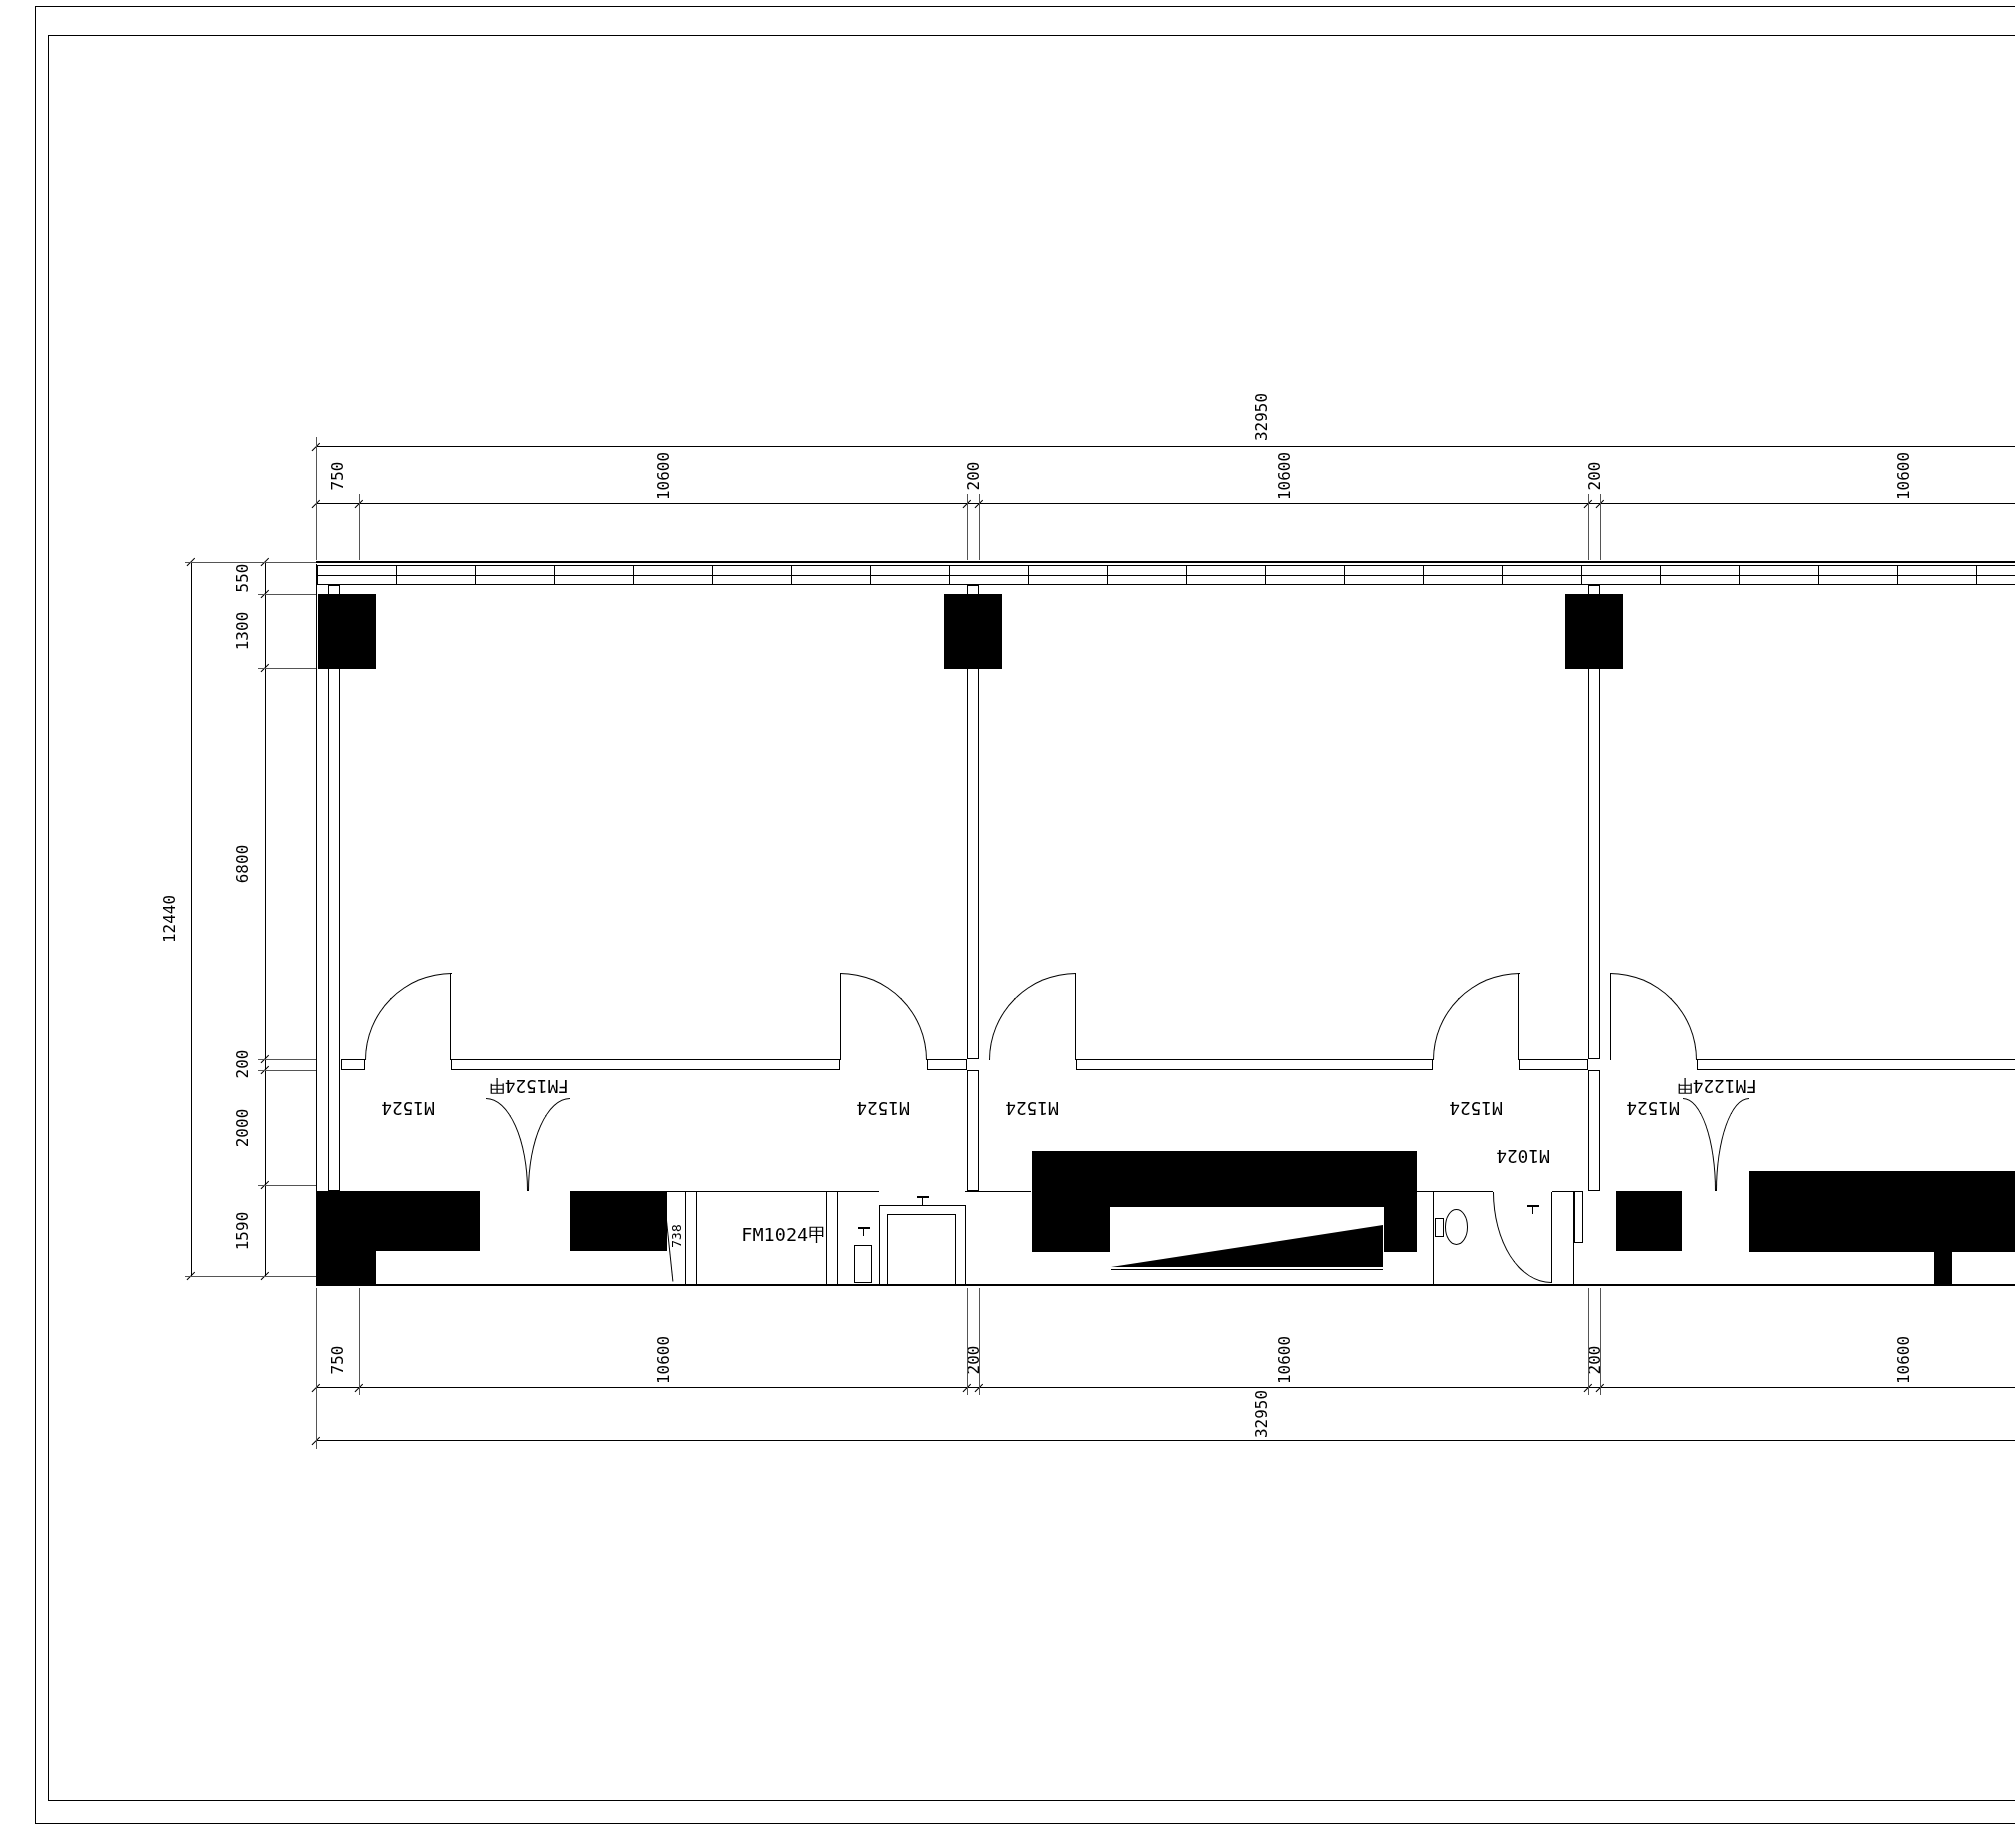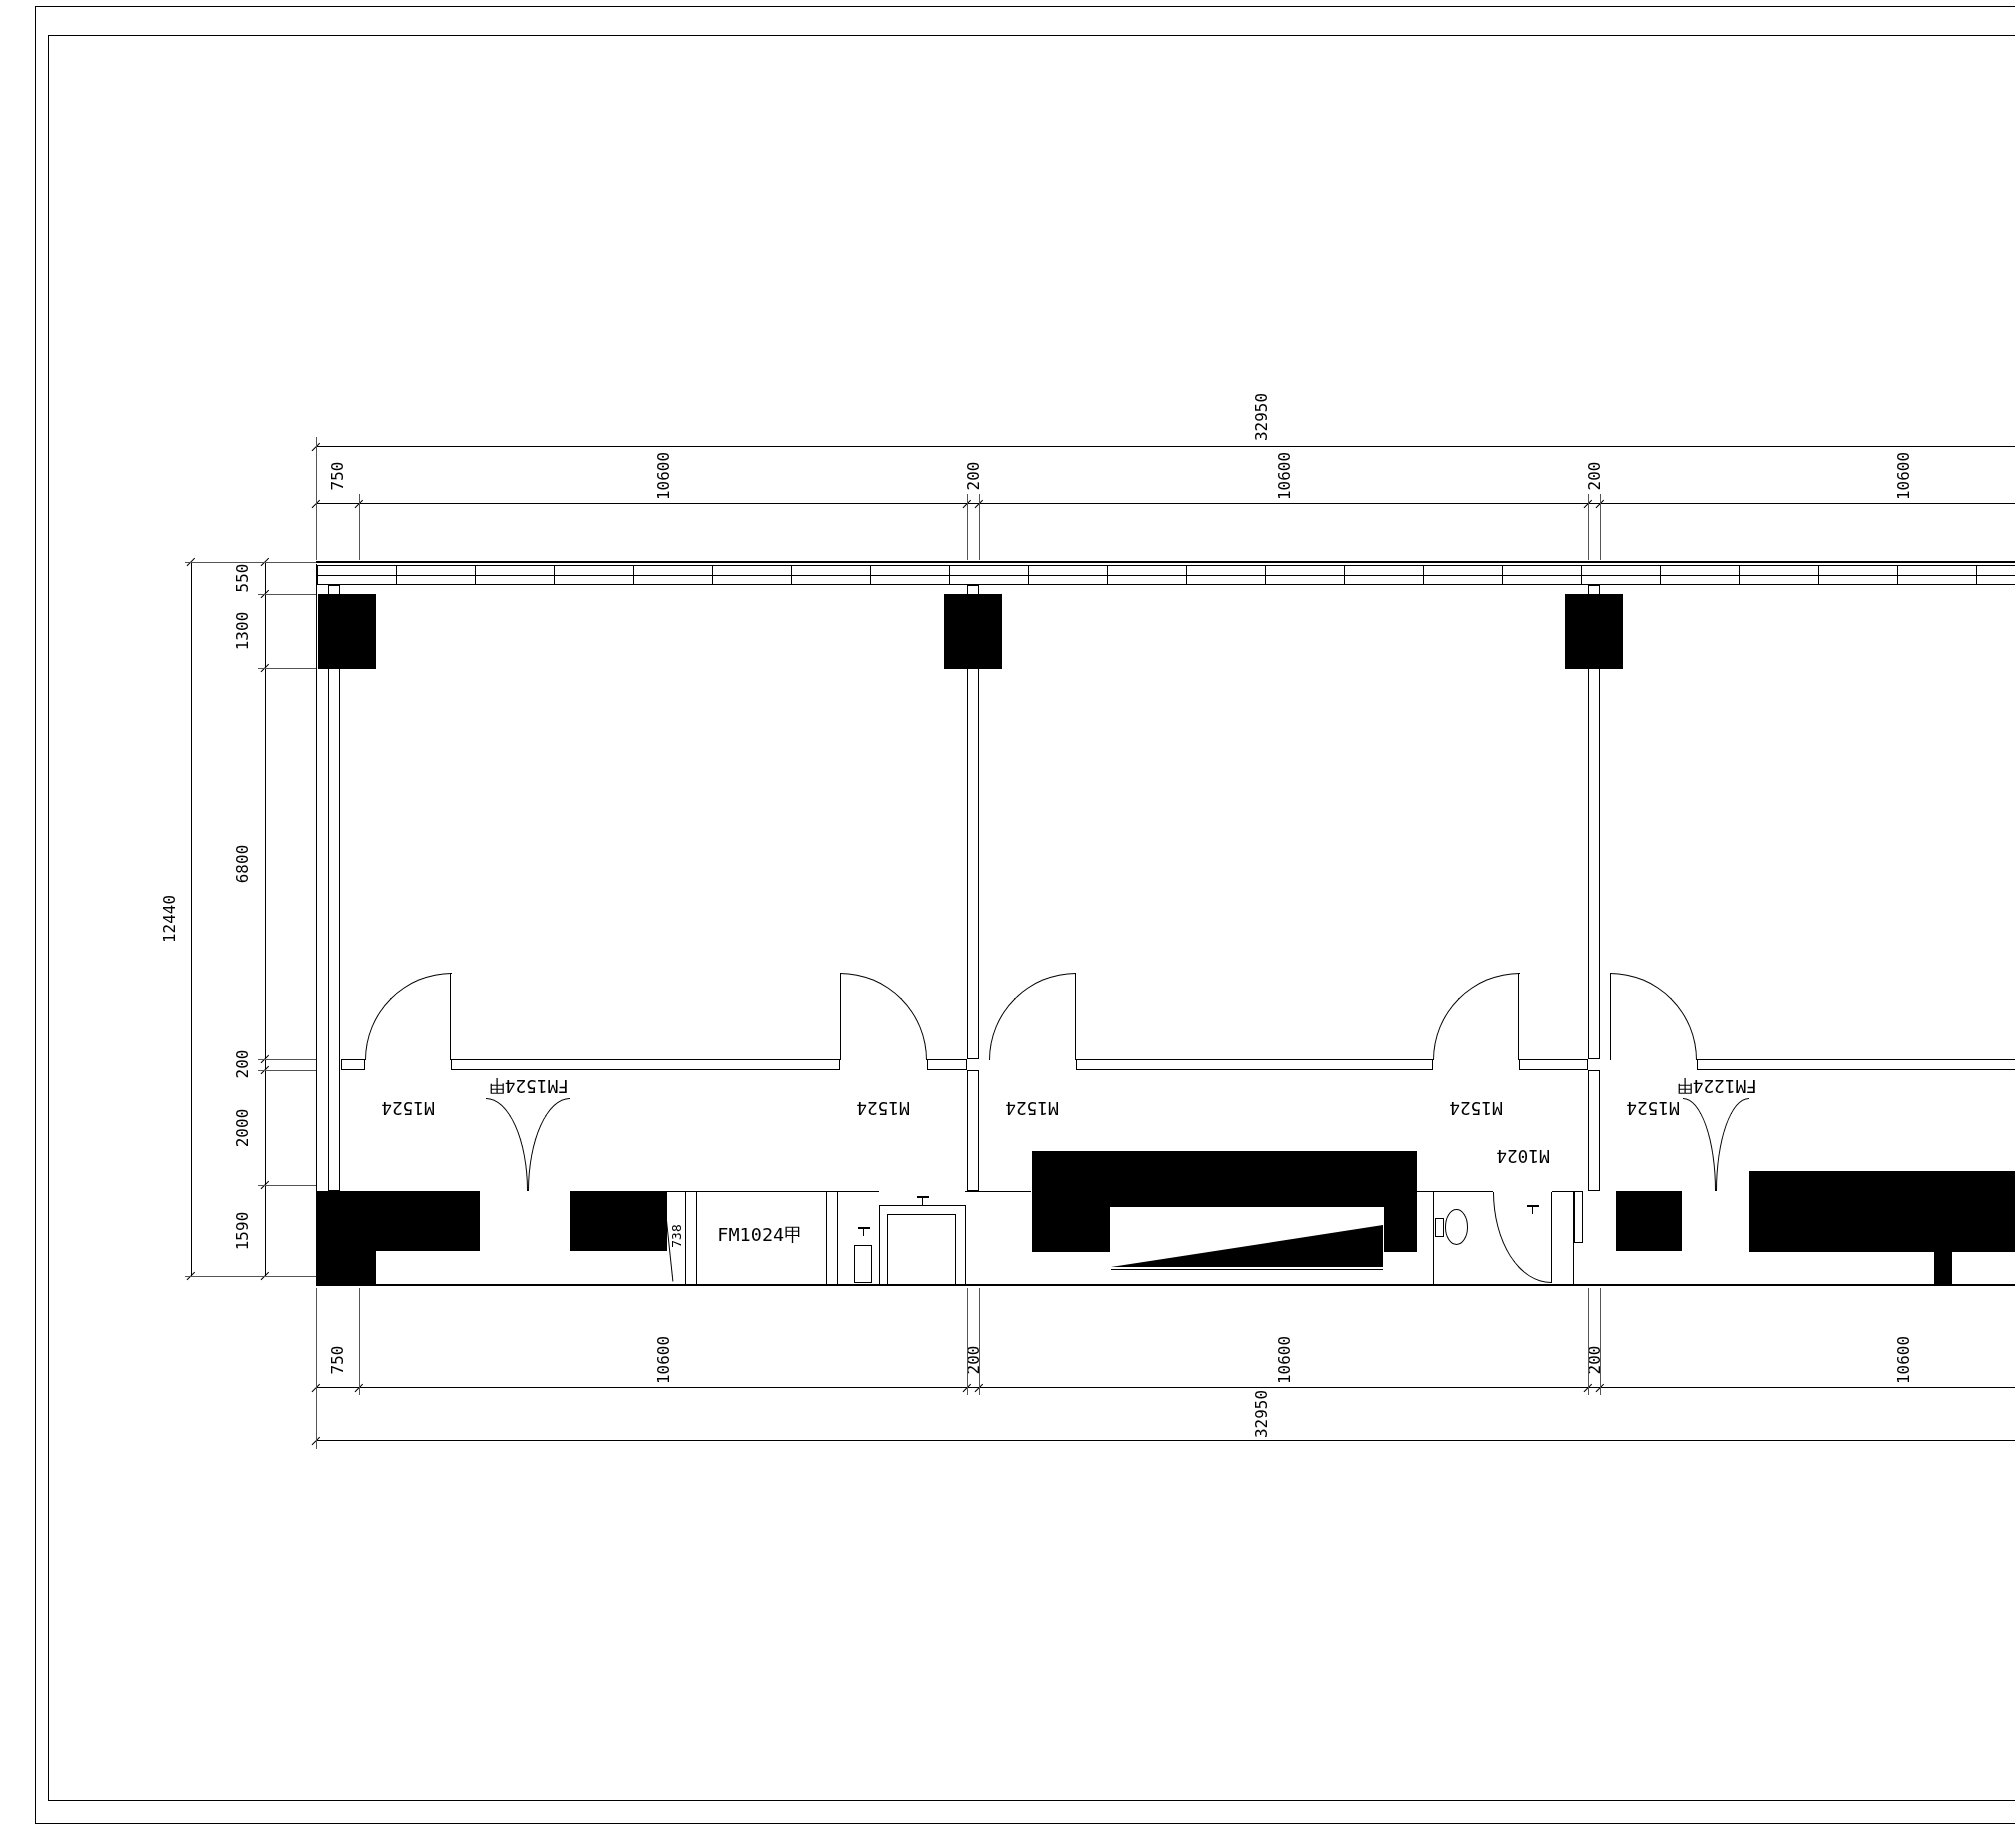--- a/index.html
+++ b/index.html
@@ -160,21 +160,21 @@
   <div class="blk" style="left:316px;top:1251px;width:60px;height:33px;"></div>
   <div class="arc tr" style="left:486px;top:1098px;width:42px;height:93px;"></div>
   <div class="arc tl" style="left:528px;top:1098px;width:42px;height:93px;"></div>
   <div class="dlbl" style="left:528px;top:1086px;">FM1524甲</div>
   <div class="blk" style="left:570px;top:1191px;width:97px;height:60px;"></div>
   <div class="hl" style="left:667px;top:1191px;width:212px;"></div>
   <div class="vl" style="left:685px;top:1191px;height:94px;width:0.8px;"></div>
   <div class="vl" style="left:696px;top:1191px;height:94px;width:0.8px;"></div>
   <div class="abs" style="left:663px;top:1192px;width:0.8px;height:90px;background:#000;transform-origin:0 0;transform:rotate(-6deg);"></div>
   <div class="dim" style="left:676px;top:1236px;font-size:13px;">738</div>
-  <div class="dlbl0" style="left:760px;top:1234px;font-size:18.5px;">FM1024甲</div>
+  <div class="dlbl0" style="left:784px;top:1234px;font-size:18.5px;">FM1024甲</div>
   <div class="vl" style="left:826px;top:1191px;height:94px;width:0.8px;"></div>
   <div class="vl" style="left:837px;top:1191px;height:94px;width:0.8px;"></div>
   <div class="ow" style="left:854px;top:1245px;width:18px;height:38px;border-width:0.8px;"></div>
   <div class="lightT" style="left:858px;top:1225px;">
       <div class="a"></div>
       <div class="b"></div>
     </div>
   <div class="ow" style="left:879px;top:1205px;width:87px;height:80px;"></div>
   <div class="ow" style="left:887px;top:1214px;width:69px;height:71px;border-width:0.8px;"></div>
   <div class="lightT" style="left:917px;top:1194px;">

